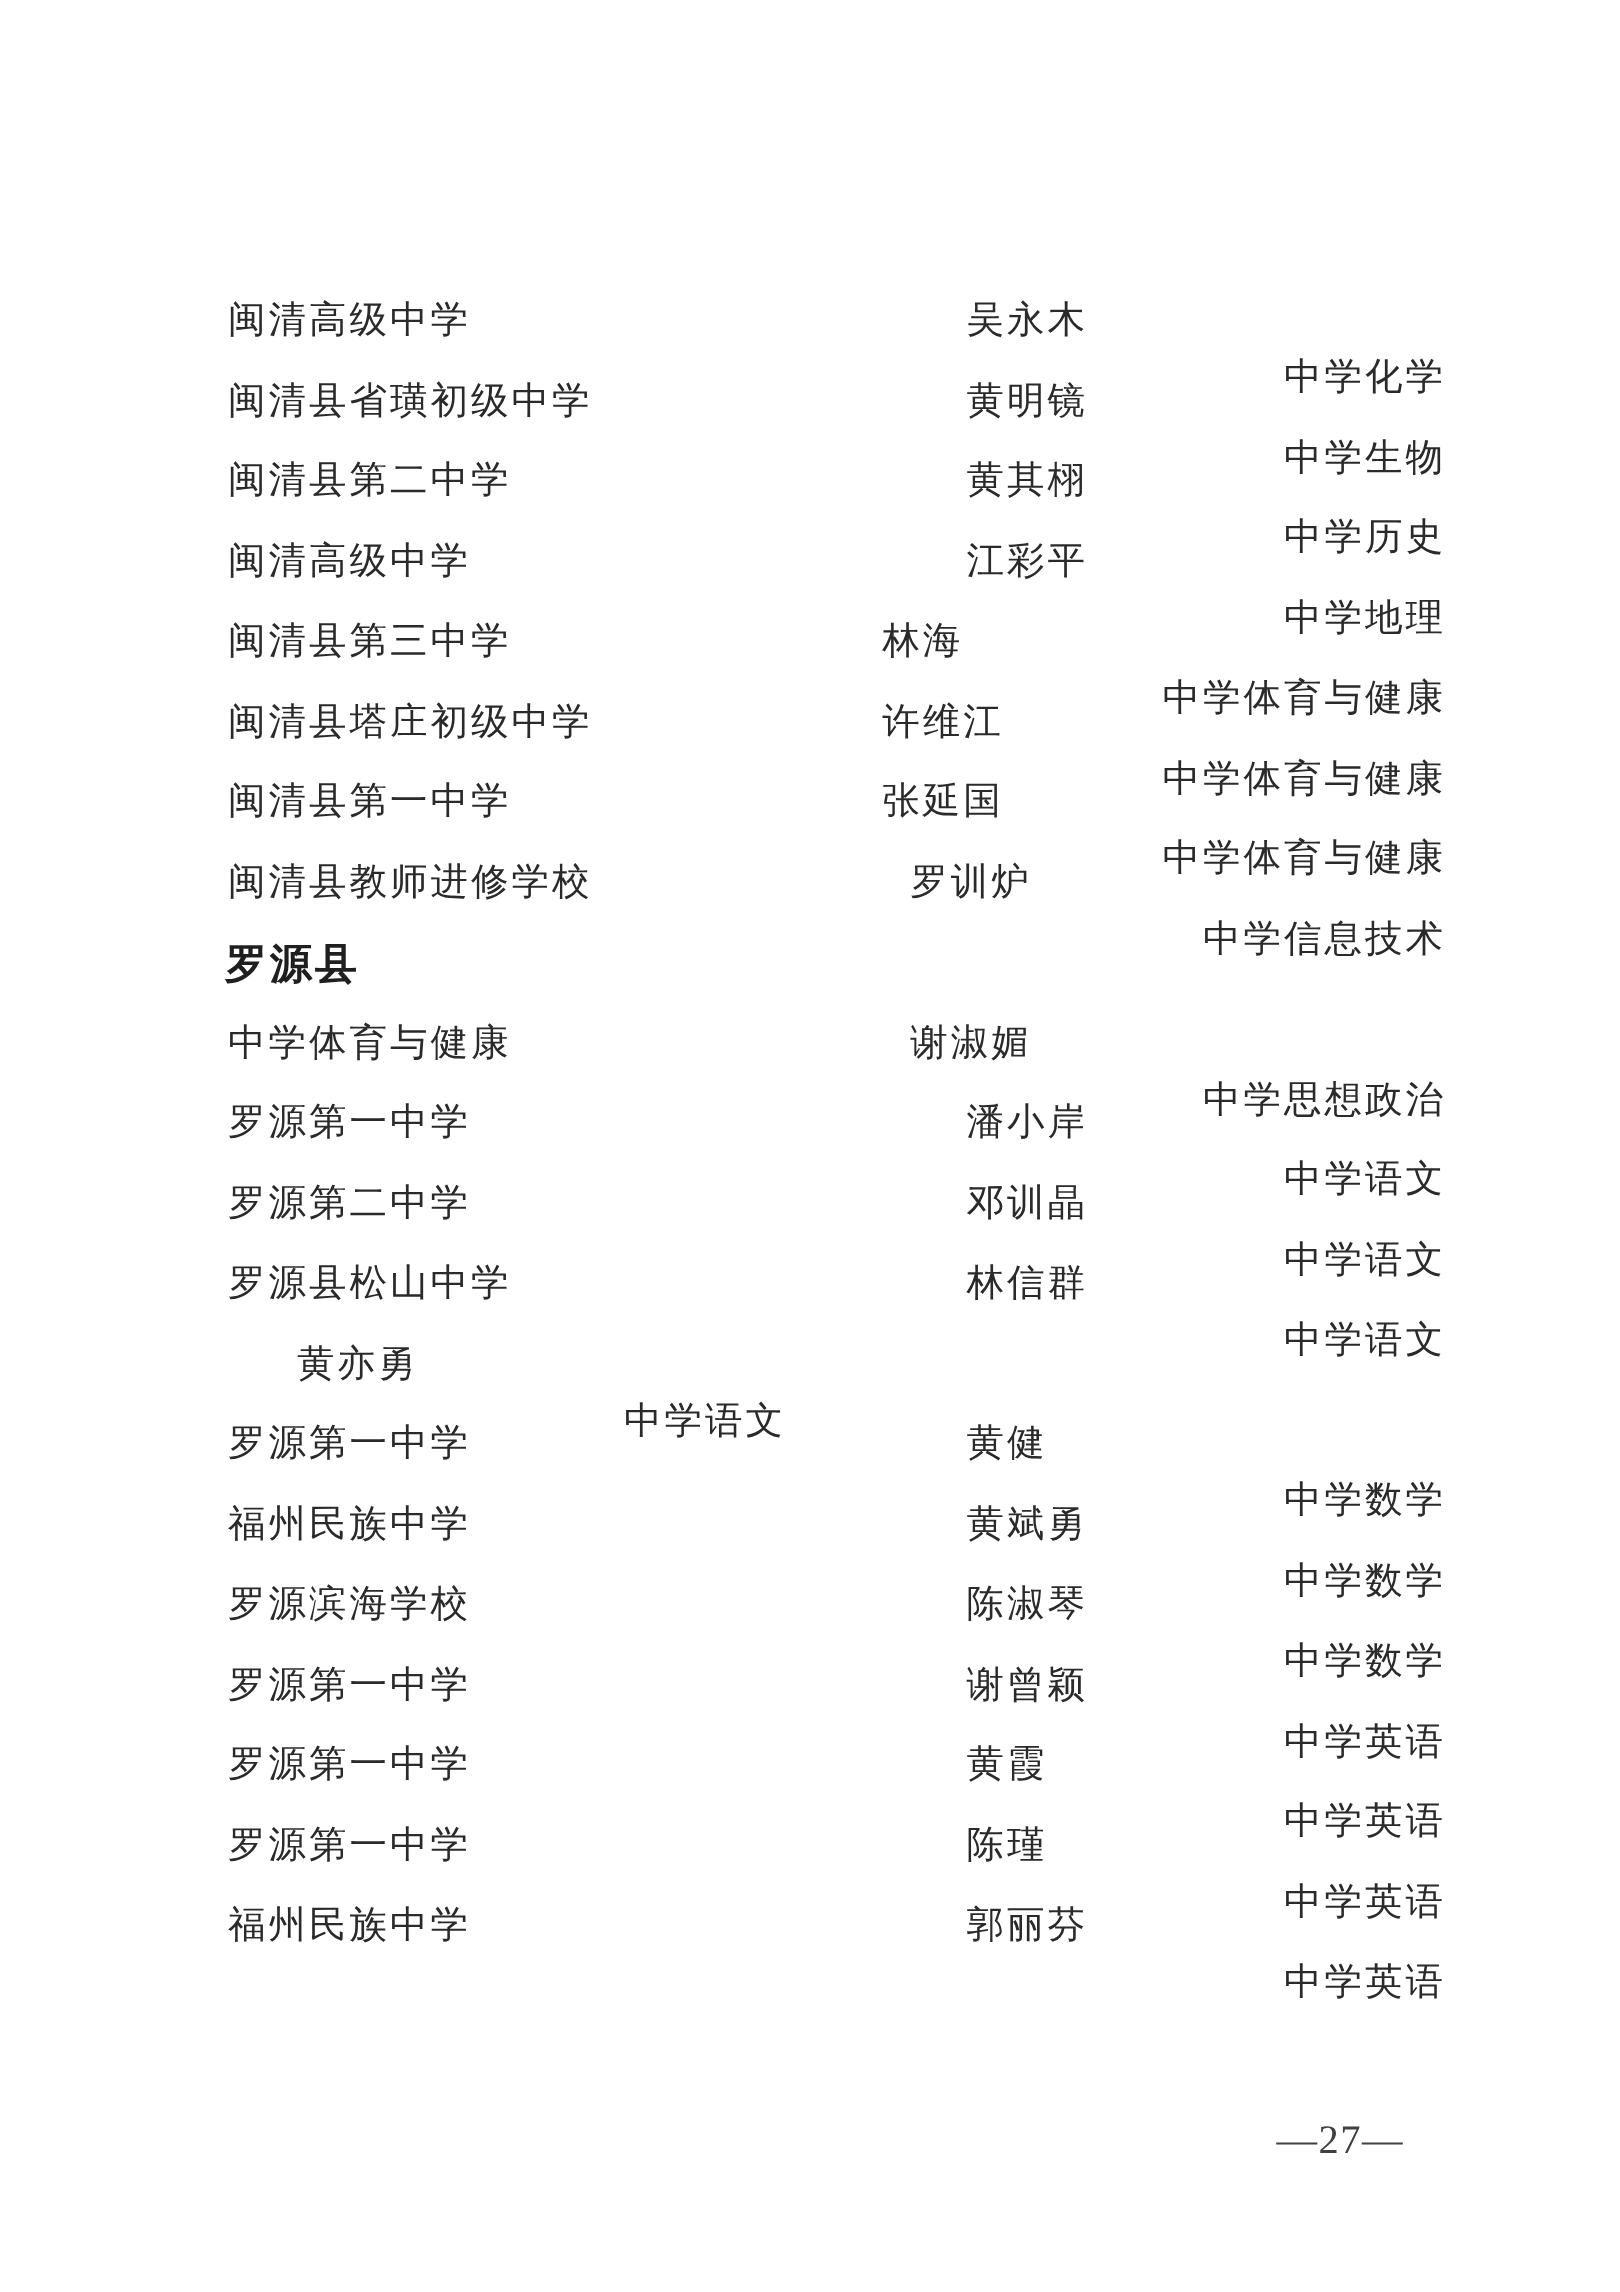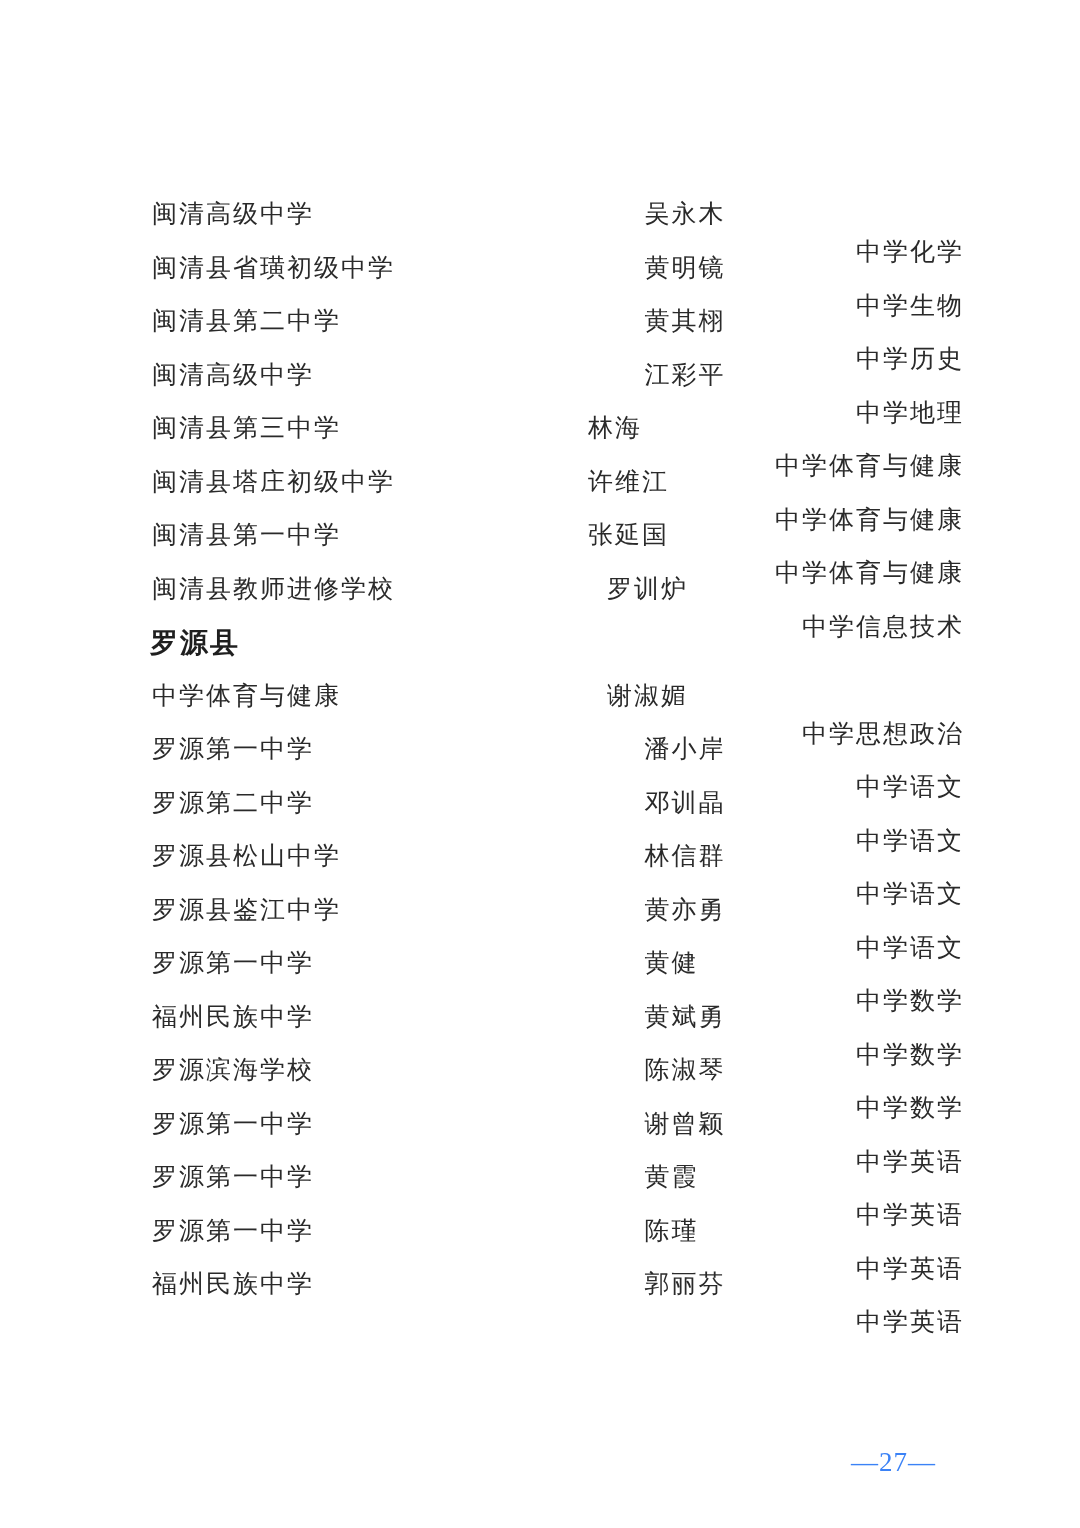--- a/index.html
+++ b/index.html
@@ -45,25 +45,25 @@
     font-weight: bold;
     font-size: 28px;
     line-height: 32px;
     letter-spacing: 2px;
     color: #1f1f1f;
     margin-left: -2px;
   }
   .page-number {
     position: absolute;
     left: 851px;
-    top: 1446px;
+    top: 1410px;
     font-size: 27px;
     line-height: 32px;
     letter-spacing: 1px;
-    color: #3b82f6;
+    color: #404040;
   }
 </style>
 </head>
 <body>
 
 <div class="page">
   <div class="content" id="list-root">
   <div class="slot row">
     <span class="cell school">闽清高级中学</span>
     <span class="cell person">吴永木</span>
@@ -134,21 +134,20 @@
     <span class="cell subject">中学语文</span>
   </div>
 
   <div class="slot row">
     <span class="cell school">罗源县松山中学</span>
     <span class="cell person">林信群</span>
     <span class="cell subject">中学语文</span>
   </div>
 
   <div class="slot row">
-    <span class="cell school">罗源县鉴江中学</span>
     <span class="cell person">黄亦勇</span>
     <span class="cell subject">中学语文</span>
   </div>
 
   <div class="slot row">
     <span class="cell school">罗源第一中学</span>
     <span class="cell person">黄健</span>
     <span class="cell subject">中学数学</span>
   </div>
 

